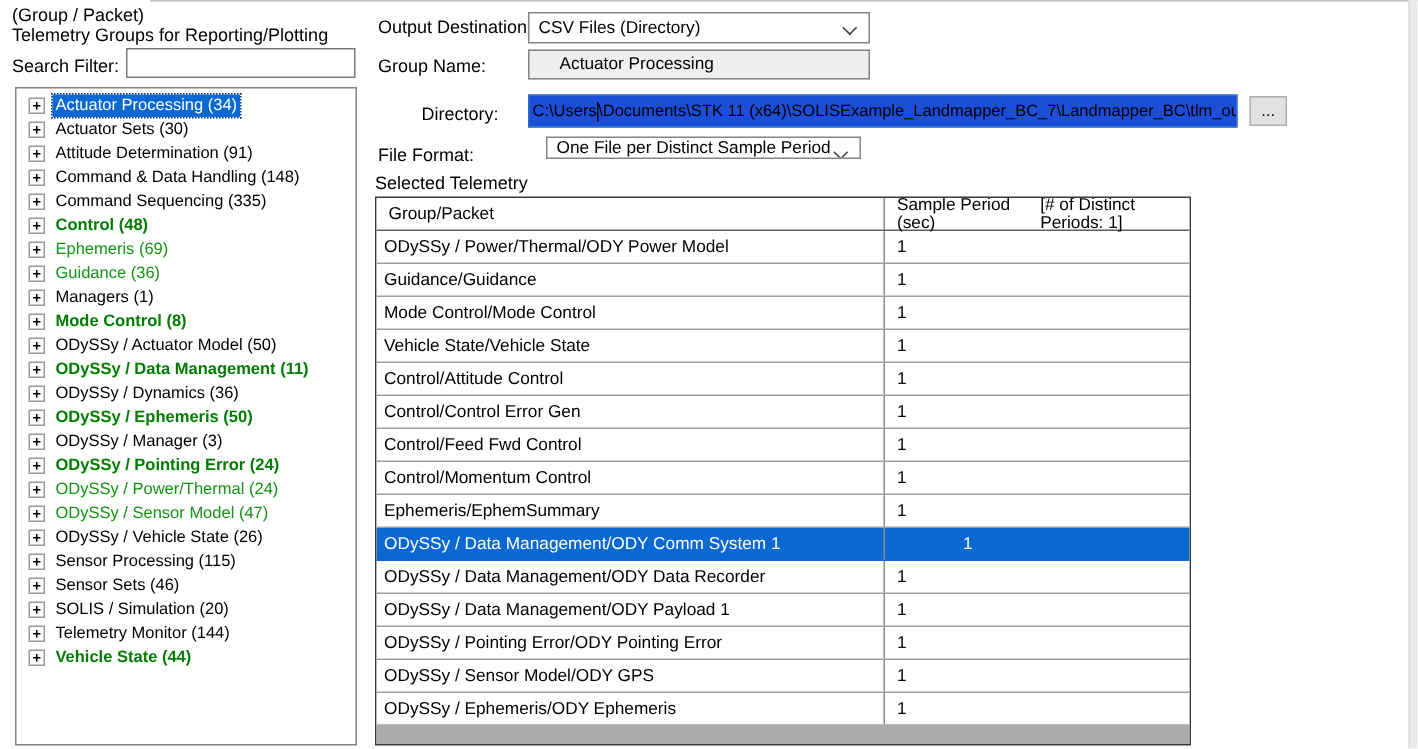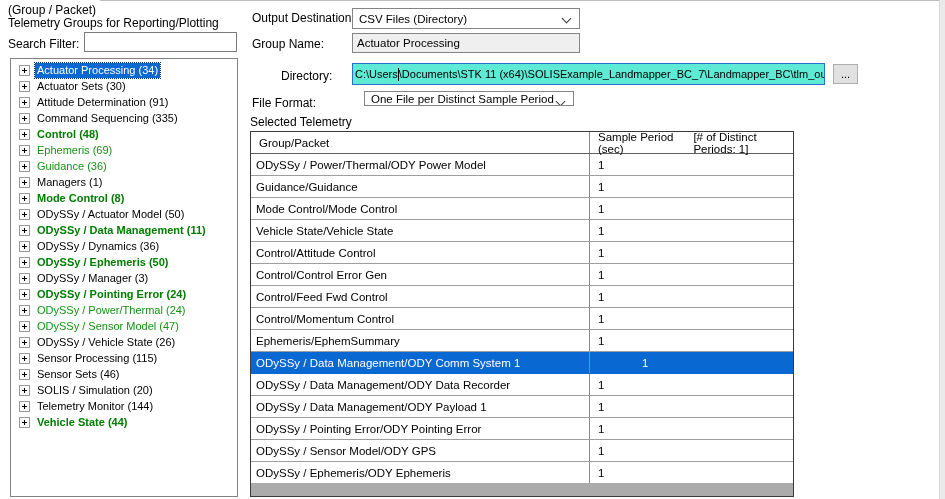--- a/index.html
+++ b/index.html
@@ -46,26 +46,26 @@
     display:flex; align-items:center; padding:0 22px 0 6px;
     font-size:11.5px; white-space:nowrap; overflow:hidden;
   }
   .chevron {
     position:absolute; right:9px; top:6px; width:7px; height:7px;
     border-right:1px solid #3c3c3c; border-bottom:1px solid #3c3c3c;
     transform:rotate(45deg);
   }
   .textfield {
     border:1px solid #848484; background:#efefef;
-    display:flex; align-items:center; padding:0 4px;
+    display:flex; align-items:center; padding:0 20px;
     font-size:11.5px; white-space:nowrap; overflow:hidden;
   }
   .dir-field {
     left:352px; top:63px; width:473px; height:22px;
-    border:1px solid #2a6fce; background:#5eead4;
+    border:1px solid #2a6fce; background:#1d4ed8;
     display:flex; align-items:center; padding:0 2px;
     font-size:11px; white-space:pre; overflow:hidden;
   }
   .caret { width:1px; height:13px; background:#000; flex:none; }
   .browse-btn {
     left:833px; top:64px; width:25px; height:20px;
     background:#e1e1e1; border:1px solid #adadad;
     font-size:11px; text-align:center; line-height:18px;
   }
   .sel-tel-label { left:250px; top:115px; font-size:12px; }
@@ -109,20 +109,24 @@
     <div class="tree-item">
       <span class="expand-box"></span>
       <span class="label">Actuator Sets (30)</span>
     </div>
     <div class="tree-item">
       <span class="expand-box"></span>
       <span class="label">Attitude Determination (91)</span>
     </div>
     <div class="tree-item">
       <span class="expand-box"></span>
+      <span class="label">Command &amp; Data Handling (148)</span>
+    </div>
+    <div class="tree-item">
+      <span class="expand-box"></span>
       <span class="label">Command Sequencing (335)</span>
     </div>
     <div class="tree-item green-bold">
       <span class="expand-box"></span>
       <span class="label">Control (48)</span>
     </div>
     <div class="tree-item green">
       <span class="expand-box"></span>
       <span class="label">Ephemeris (69)</span>
     </div>

